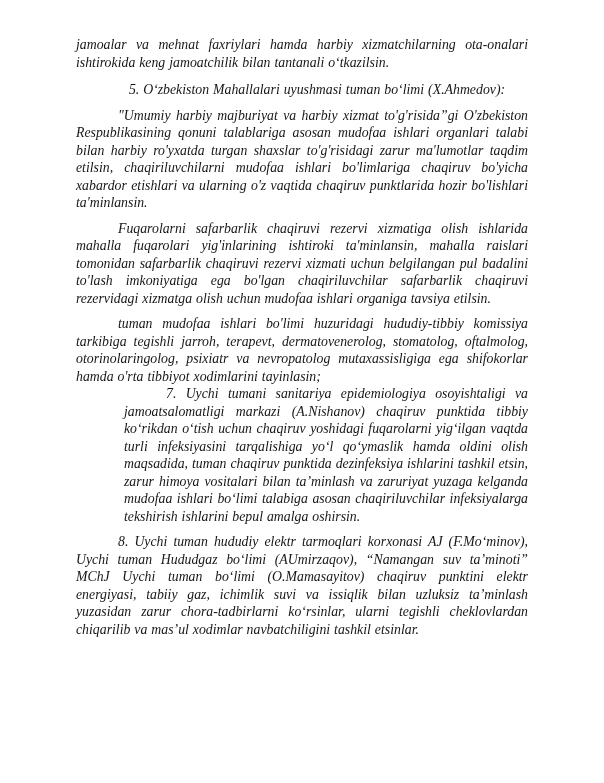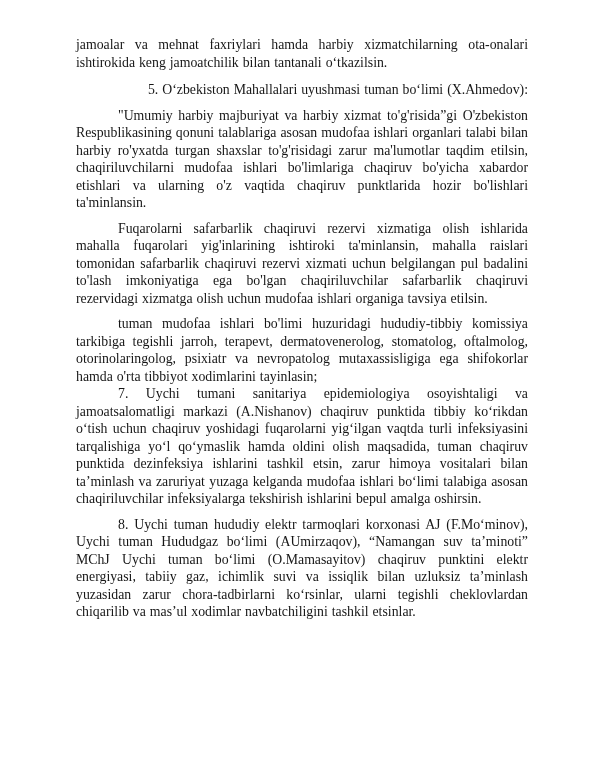--- a/index.html
+++ b/index.html
@@ -17,36 +17,38 @@
       width: 604px;
       height: 783px;
       padding: 36px 76px 16px 76px;
       background: #ffffff;
       color: #161616;
       font-family: "Liberation Serif", "DejaVu Serif", serif;
       font-size: 13.8px;
       line-height: 17.5px;
       text-align: justify;
       word-spacing: 0.5px;
+      font-style: italic;
     }
     .para {
       margin: 8px 0 0 0;
       text-indent: 42px;
     }
     .para.first {
       margin-top: 0;
       text-indent: 0;
     }
     .para.heading {
       margin-top: 10px;
       text-indent: 30px;
-      text-align: right;
+      text-align: center;
     }
     .para.tight {
       margin-top: 0;
+      margin-left: 48px;
     }
   </style>
 </head>
 <body>
 
 <div class="page">
   <p class="para first">jamoalar va mehnat faxriylari hamda harbiy xizmatchilarning ota-onalari ishtirokida keng jamoatchilik bilan tantanali o‘tkazilsin.</p>
   <p class="para heading">5. O‘zbekiston Mahallalari uyushmasi tuman bo‘limi (X.Ahmedov):</p>
   <p class="para">"Umumiy harbiy majburiyat va harbiy xizmat to'g'risida”gi O'zbekiston Respublikasining qonuni talablariga asosan mudofaa ishlari organlari talabi bilan harbiy ro'yxatda turgan shaxslar to'g'risidagi zarur ma'lumotlar taqdim etilsin, chaqiriluvchilarni mudofaa ishlari bo'limlariga chaqiruv bo'yicha xabardor etishlari va ularning o'z vaqtida chaqiruv punktlarida hozir bo'lishlari ta'minlansin.</p>
   <p class="para">Fuqarolarni safarbarlik chaqiruvi rezervi xizmatiga olish ishlarida mahalla fuqarolari yig'inlarining ishtiroki ta'minlansin, mahalla raislari tomonidan safarbarlik chaqiruvi rezervi xizmati uchun belgilangan pul badalini to'lash imkoniyatiga ega bo'lgan chaqiriluvchilar safarbarlik chaqiruvi rezervidagi xizmatga olish uchun mudofaa ishlari organiga tavsiya etilsin.</p>

